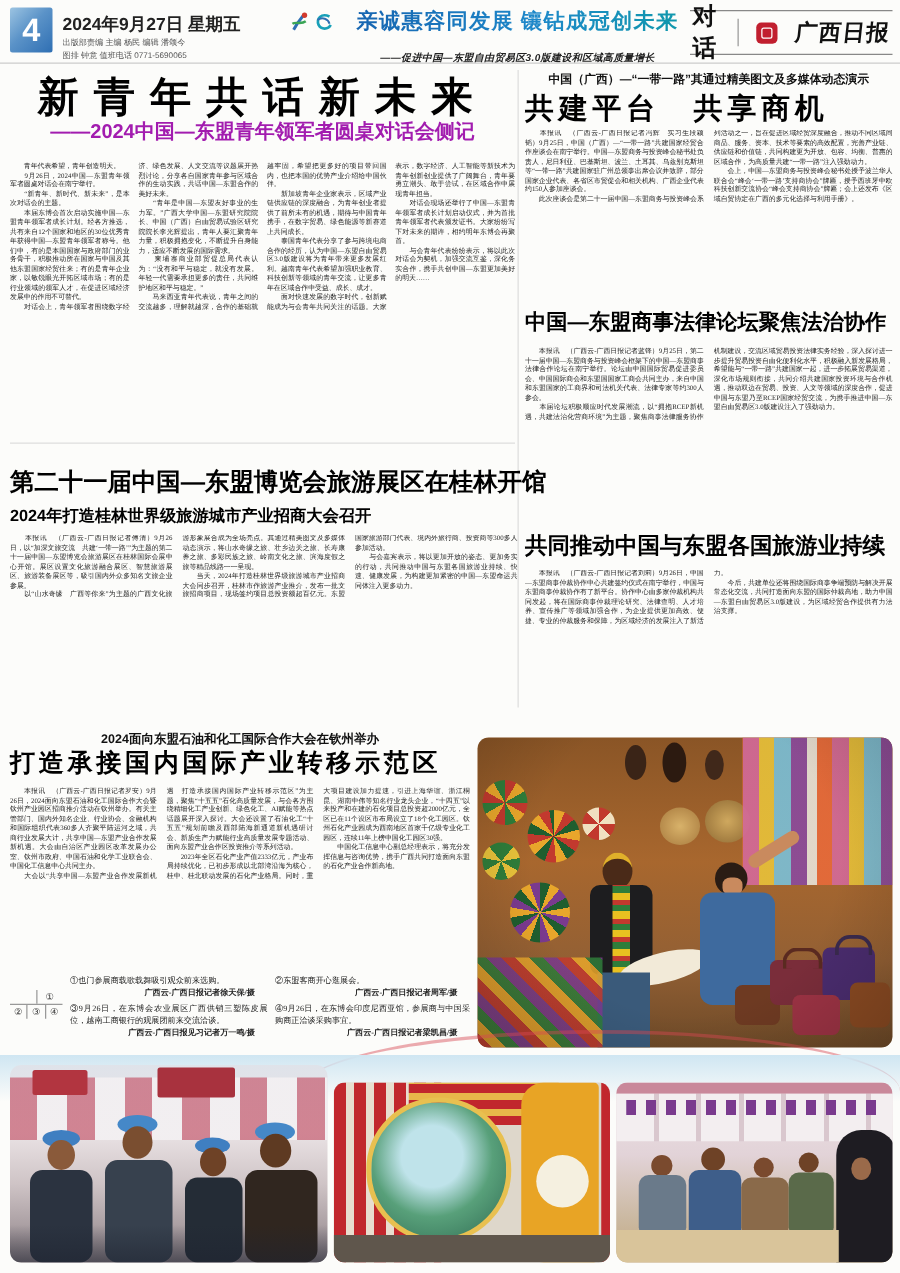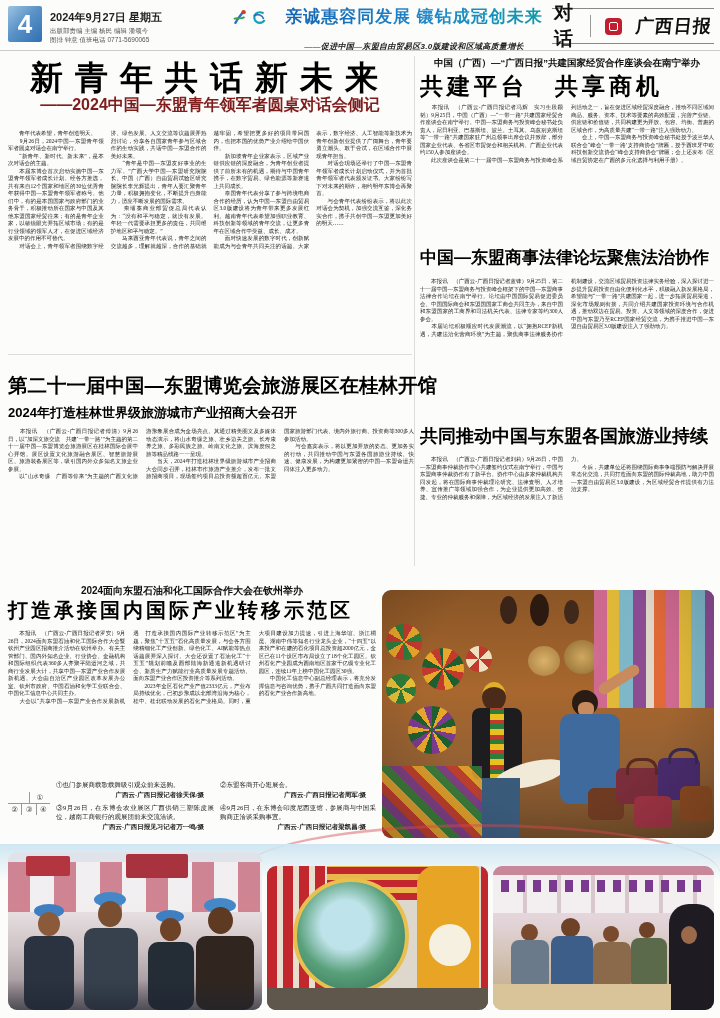--- a/index.html
+++ b/index.html
@@ -4,41 +4,41 @@
 <style>
   html,body{margin:0;padding:0;background:#e8e8e4;}
   .page{position:relative;width:720px;height:1018px;background:#fcfcfa;margin:0 auto;
         font-family:"Liberation Sans",sans-serif;color:#1a1a1a;overflow:hidden;}
   .abs{position:absolute;}
   
   .pagenobox{left:8px;top:6px;width:34px;height:36px;
     background:linear-gradient(135deg,#9cc4e2 0%,#5b93c8 45%,#2f6fb3 100%);
     color:#fff;font-weight:bold;font-size:26px;line-height:36px;text-align:center;border-radius:2px;}
   .dateblock{left:50px;top:9px;width:190px;line-height:1.5;}
-  .dateline{font-size:11px;font-weight:bold;color:#222;}
+  .dateline{font-size:14px;font-weight:bold;color:#222;}
   .staffline{font-size:6.5px;color:#555;}
   .bannerlogos{left:232px;top:8px;width:34px;height:22px;display:flex;gap:3px;}
   .banner{left:268px;top:5px;width:292px;text-align:center;}
   .bannertitle{font-size:17px;font-weight:bold;letter-spacing:1px;
     background:linear-gradient(90deg,#1561ae,#1e88c9 55%,#0e9aa8);
     -webkit-background-clip:text;background-clip:text;color:transparent;}
   .bannersub{font-size:8px;font-weight:bold;color:#222;margin-top:13px;letter-spacing:.3px;font-style:italic;}
   .masthead{left:552px;top:8px;width:162px;height:36px;border-top:1px solid #888;border-bottom:1px solid #888;
     display:flex;align-items:center;justify-content:flex-end;gap:14px;padding:0 2px;box-sizing:border-box;}
   .mh-label{font-size:19px;font-weight:bold;letter-spacing:3px;color:#111;}
   .mh-div{width:1px;height:22px;background:#999;}
   .mh-stamp{width:17px;height:17px;background:#c11f2f;border-radius:4px;position:relative;flex:0 0 auto;}
   .mh-stamp::after{content:"";position:absolute;inset:4px;border:1.5px solid #fff;border-radius:2px;}
   .mh-name{font-family:"Liberation Serif",serif;font-size:18px;font-weight:900;
     transform:skewX(-6deg);letter-spacing:1px;color:#111;white-space:nowrap;}
   .headrule{left:0;top:50px;width:720px;height:1px;background:#ccc;}
   
   .h-main{left:8px;top:56px;width:404px;text-align:center;font-size:33px;font-weight:bold;
     letter-spacing:12px;color:#000;white-space:nowrap;}
-  .h-main-sub{left:8px;top:95px;width:404px;text-align:center;font-size:16px;font-weight:bold;color:#7f1d1d;}
+  .h-main-sub{left:8px;top:95px;width:404px;text-align:center;font-size:16px;font-weight:bold;color:#a21caf;}
   .byline{left:8px;top:116px;width:404px;text-align:center;font-size:7.5px;color:#333;}
   .kicker{font-size:10px;font-weight:bold;color:#111;text-align:center;white-space:nowrap;}
   .hl{font-weight:bold;color:#000;text-align:left;white-space:nowrap;}
   
   .bodytxt{font-family:"Liberation Serif",serif;font-size:5.5px;line-height:7.5px;
     text-align:justify;color:#1c1c1c;white-space:pre-line;overflow:hidden;}
   .cols2{column-count:2;column-gap:8px;}
   .cols3{column-count:3;column-gap:8px;}
   .cols4{column-count:4;column-gap:7px;}
   .vrule{left:414px;top:56px;width:1px;height:510px;background:#ddd;}
@@ -109,21 +109,21 @@
 　　对话会上，青年领军者围绕数字经济、绿色发展、人文交流等议题展开热烈讨论，分享各自国家青年参与区域合作的生动实践，共话中国—东盟合作的美好未来。
 　　“青年是中国—东盟友好事业的生力军。”广西大学中国—东盟研究院院长、中国（广西）自由贸易试验区研究院院长李光辉提出，青年人要汇聚青年力量，积极拥抱变化，不断提升自身能力，适应不断发展的国际需求。
 　　柬埔寨商业部贸促总局代表认为：“没有和平与稳定，就没有发展。年轻一代需要承担更多的责任，共同维护地区和平与稳定。”
 　　马来西亚青年代表说，青年之间的交流越多，理解就越深，合作的基础就越牢固，希望把更多好的项目带回国内，也把本国的优势产业介绍给中国伙伴。
 　　新加坡青年企业家表示，区域产业链供应链的深度融合，为青年创业者提供了前所未有的机遇，期待与中国青年携手，在数字贸易、绿色能源等新赛道上共同成长。
 　　泰国青年代表分享了参与跨境电商合作的经历，认为中国—东盟自由贸易区3.0版建设将为青年带来更多发展红利。越南青年代表希望加强职业教育、科技创新等领域的青年交流，让更多青年在区域合作中受益、成长、成才。
 　　面对快速发展的数字时代，创新赋能成为与会青年共同关注的话题。大家表示，数字经济、人工智能等新技术为青年创新创业提供了广阔舞台，青年要勇立潮头、敢于尝试，在区域合作中展现青年担当。
 　　对话会现场还举行了中国—东盟青年领军者成长计划启动仪式，并为首批青年领军者代表颁发证书。大家纷纷写下对未来的期许，相约明年东博会再聚首。
 　　与会青年代表纷纷表示，将以此次对话会为契机，加强交流互鉴，深化务实合作，携手共创中国—东盟更加美好的明天……</div>
 
-  <div class="abs kicker" style="left:420px;top:57px;width:294px;font-size:9.5px;">中国（广西）—“广西日报”共建国家经贸合作座谈会在南宁举办</div>
+  <div class="abs kicker" style="left:420px;top:57px;width:294px;font-size:9.5px;">中国（广西）—“一带一路”其通过精美图文及多媒体动态演示</div>
   <div class="abs hl" style="left:420px;top:71px;width:294px;font-size:23px;letter-spacing:4px;">共建平台　共享商机</div>
   <div class="abs bodytxt cols2" style="left:420px;top:104px;width:294px;height:114px;">　　本报讯　（广西云-广西日报记者冯辉　实习生段颖韬）9月25日，中国（广西）—“一带一路”共建国家经贸合作座谈会在南宁举行。中国—东盟商务与投资峰会秘书处负责人，尼日利亚、巴基斯坦、波兰、土耳其、乌兹别克斯坦等“一带一路”共建国家驻广州总领事出席会议并致辞，部分国家企业代表、各省区市贸促会和相关机构、广西企业代表约150人参加座谈会。
 　　此次座谈会是第二十一届中国—东盟商务与投资峰会系列活动之一，旨在促进区域经贸深度融合，推动不同区域间商品、服务、资本、技术等要素的高效配置，完善产业链、供应链和价值链，共同构建更为开放、包容、均衡、普惠的区域合作，为高质量共建“一带一路”注入强劲动力。
 　　会上，中国—东盟商务与投资峰会秘书处授予波兰华人联合会“峰会‘一带一路’支持商协会”牌匾，授予西班牙中欧科技创新交流协会“峰会支持商协会”牌匾；会上还发布《区域自贸协定在广西的多元化选择与利用手册》。</div>
 
   <div class="abs hl" style="left:420px;top:246px;width:294px;font-size:17px;">中国—东盟商事法律论坛聚焦法治协作</div>
   <div class="abs bodytxt cols2" style="left:420px;top:278px;width:294px;height:136px;">　　本报讯　（广西云-广西日报记者蓝锋）9月25日，第二十一届中国—东盟商务与投资峰会框架下的中国—东盟商事法律合作论坛在南宁举行。论坛由中国国际贸易促进委员会、中国国际商会和东盟国国家工商会共同主办，来自中国和东盟国家的工商界和司法机关代表、法律专家等约300人参会。
 　　本届论坛积极顺应时代发展潮流，以“拥抱RCEP新机遇，共建法治化营商环境”为主题，聚焦商事法律服务协作机制建设，交流区域贸易投资法律实务经验，深入探讨进一步提升贸易投资自由化便利化水平，积极融入新发展格局，希望能与“一带一路”共建国家一起，进一步拓展贸易渠道，深化市场规则衔接，共同介绍共建国家投资环境与合作机遇，推动双边在贸易、投资、人文等领域的深度合作，促进中国与东盟乃至RCEP国家经贸交流，为携手推进中国—东盟自由贸易区3.0版建设注入了强劲动力。</div>
 
   <div class="abs hl" style="left:420px;top:424px;width:294px;font-size:18px;">共同推动中国与东盟各国旅游业持续</div>

